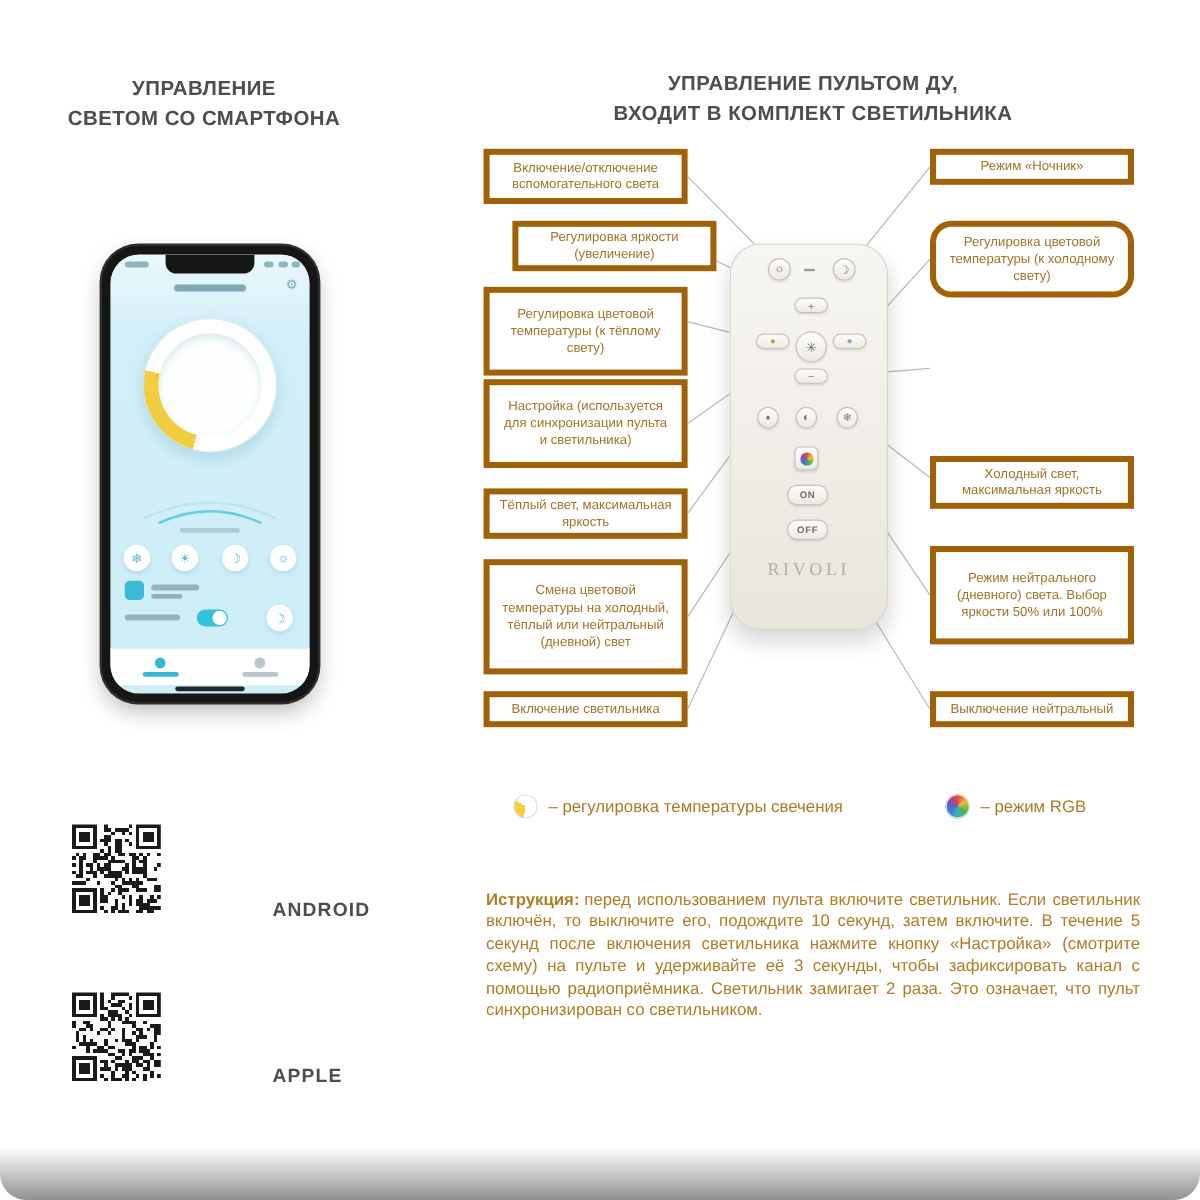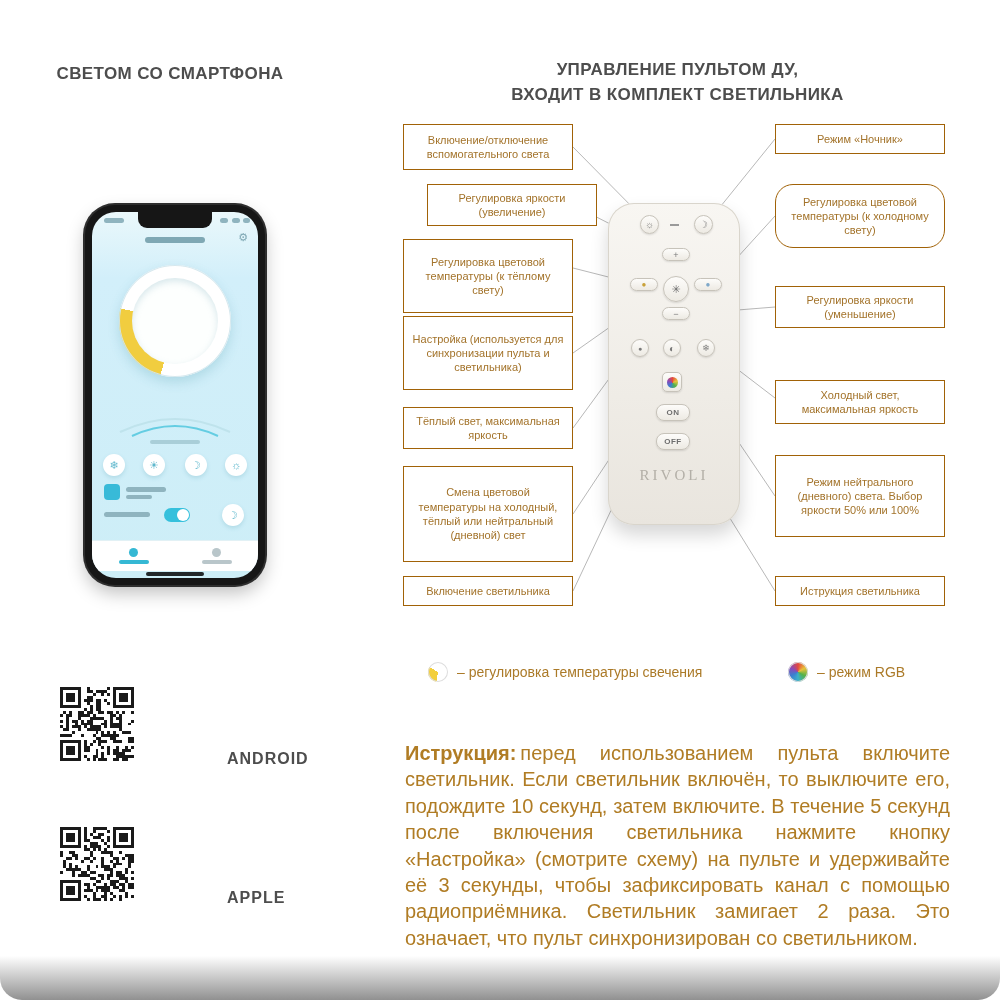--- a/index.html
+++ b/index.html
@@ -86,40 +86,40 @@
   .rgb-dot{width:11px;height:11px;border-radius:50%;
            background:conic-gradient(#e4483e,#e8c23a,#54b24a,#3a7fd0,#8a4ab8,#e4483e);}
   .b-on{left:48px;top:201px;width:34px;height:17px;border-radius:8px;
         font-size:8px;font-weight:bold;letter-spacing:.5px;color:#6d6d6d;}
   .b-off{left:48px;top:230px;width:34px;height:17px;border-radius:8px;
         font-size:8px;font-weight:bold;letter-spacing:.5px;color:#6d6d6d;}
   .brand{position:absolute;left:0;right:0;top:264px;text-align:center;color:#b3afa7;
          font-family:"Liberation Serif",serif;font-size:15px;letter-spacing:3px;}
 
   
-  .callout{position:absolute;width:170px;background:#fff;border:1px solid #a16207;
+  .callout{position:absolute;width:170px;background:#fff;border:5px solid #a16207;
            color:#a3732a;font-size:11px;line-height:1.3;text-align:center;
            display:flex;align-items:center;justify-content:center;padding:3px 8px;box-sizing:border-box;}
   .cl{left:403px;} .cr{left:775px;}
   .cl0{top:124px;height:46px;} .cl1{top:184px;height:42px;margin-left:24px;} .cl2{top:239px;height:74px;}
   .cl3{top:316px;height:74px;} .cl4{top:407px;height:42px;} .cl5{top:466px;height:96px;}
   .cl6{top:576px;height:30px;}
   .cr0{top:124px;height:30px;} .cr1{top:184px;height:64px;border-radius:18px;} .cr2{top:286px;height:42px;}
   .cr3{top:380px;height:44px;} .cr4{top:455px;height:82px;} .cr5{top:576px;height:30px;}
 
   
   .legend-item{position:absolute;top:662px;display:flex;align-items:center;gap:9px;
                color:#ab7a28;font-size:14px;}
   .legend-1{left:428px;} .legend-2{left:788px;}
   .legend-icon{width:20px;height:20px;border-radius:50%;box-shadow:inset 0 0 0 1px #ddd;}
   .icon-temp{background:conic-gradient(from 0deg,#ffffff 0 190deg,#f3cf3c 190deg 300deg,#ffffff 300deg 360deg);}
   .icon-rgb{background:conic-gradient(#e4483e,#e8c23a,#54b24a,#3ab0c9,#3a7fd0,#8a4ab8,#e4483e);}
 
   
-  .paragraph{position:absolute;left:405px;width:545px;color:#b07c24;font-size:20px;line-height:1.32;margin:0;}
+  .paragraph{position:absolute;left:405px;width:545px;color:#b07c24;font-size:14px;line-height:1.32;margin:0;}
   .para-instruction{top:740px;text-align:justify;}
   .para-warning{top:862px;text-align:center;}
   .paragraph b{margin-right:4px;}
 
   .bottom-shade{position:absolute;left:0;right:0;bottom:0;height:44px;
       background:linear-gradient(180deg,rgba(145,145,145,0) 0%,rgba(125,125,125,.85) 100%);
       border-radius:0 0 22px 22px;}
 </style>
 </head>
 <body>
@@ -138,20 +138,21 @@
       <line x1="775" y1="139" x2="708" y2="222"></line>
       <line x1="775" y1="216" x2="716" y2="281"></line>
       <line x1="775" y1="307" x2="688" y2="314"></line>
       <line x1="775" y1="398" x2="711" y2="349"></line>
       <line x1="775" y1="496" x2="681" y2="357"></line>
       <line x1="775" y1="591" x2="684" y2="444"></line>
     </g>
   </svg>
 
   <div class="heading heading-left">
+    <div>УПРАВЛЕНИЕ</div>
     <div>СВЕТОМ СО СМАРТФОНА</div>
   </div>
 
   <div class="heading heading-right">
     <div>УПРАВЛЕНИЕ ПУЛЬТОМ ДУ,</div>
     <div>ВХОДИТ В КОМПЛЕКТ СВЕТИЛЬНИКА</div>
   </div>
 
   <div class="phone">
     <div class="screen">
@@ -629,24 +630,23 @@
   <div class="callout cl cl0">Включение/отключение вспомогательного света</div>
   <div class="callout cl cl1">Регулировка яркости (увеличение)</div>
   <div class="callout cl cl2">Регулировка цветовой температуры (к тёплому свету)</div>
   <div class="callout cl cl3">Настройка (используется для синхронизации пульта и светильника)</div>
   <div class="callout cl cl4">Тёплый свет, максимальная яркость</div>
   <div class="callout cl cl5">Смена цветовой температуры на холодный, тёплый или нейтральный (дневной) свет</div>
   <div class="callout cl cl6">Включение светильника</div>
 
   <div class="callout cr cr0">Режим «Ночник»</div>
   <div class="callout cr cr1">Регулировка цветовой температуры (к холодному свету)</div>
-  <div class="callout cr cr2">Регулировка яркости (уменьшение)</div>
   <div class="callout cr cr3">Холодный свет, максимальная яркость</div>
   <div class="callout cr cr4">Режим нейтрального (дневного) света. Выбор яркости 50% или 100%</div>
-  <div class="callout cr cr5">Иструкция светильника</div>
+  <div class="callout cr cr5">Выключение нейтральный</div>
 
   <div class="legend-item legend-1">
     <span class="legend-icon icon-temp"></span>
     <span>– регулировка температуры свечения</span>
   </div>
   <div class="legend-item legend-2">
     <span class="legend-icon icon-rgb"></span>
     <span>– режим RGB</span>
   </div>
 

